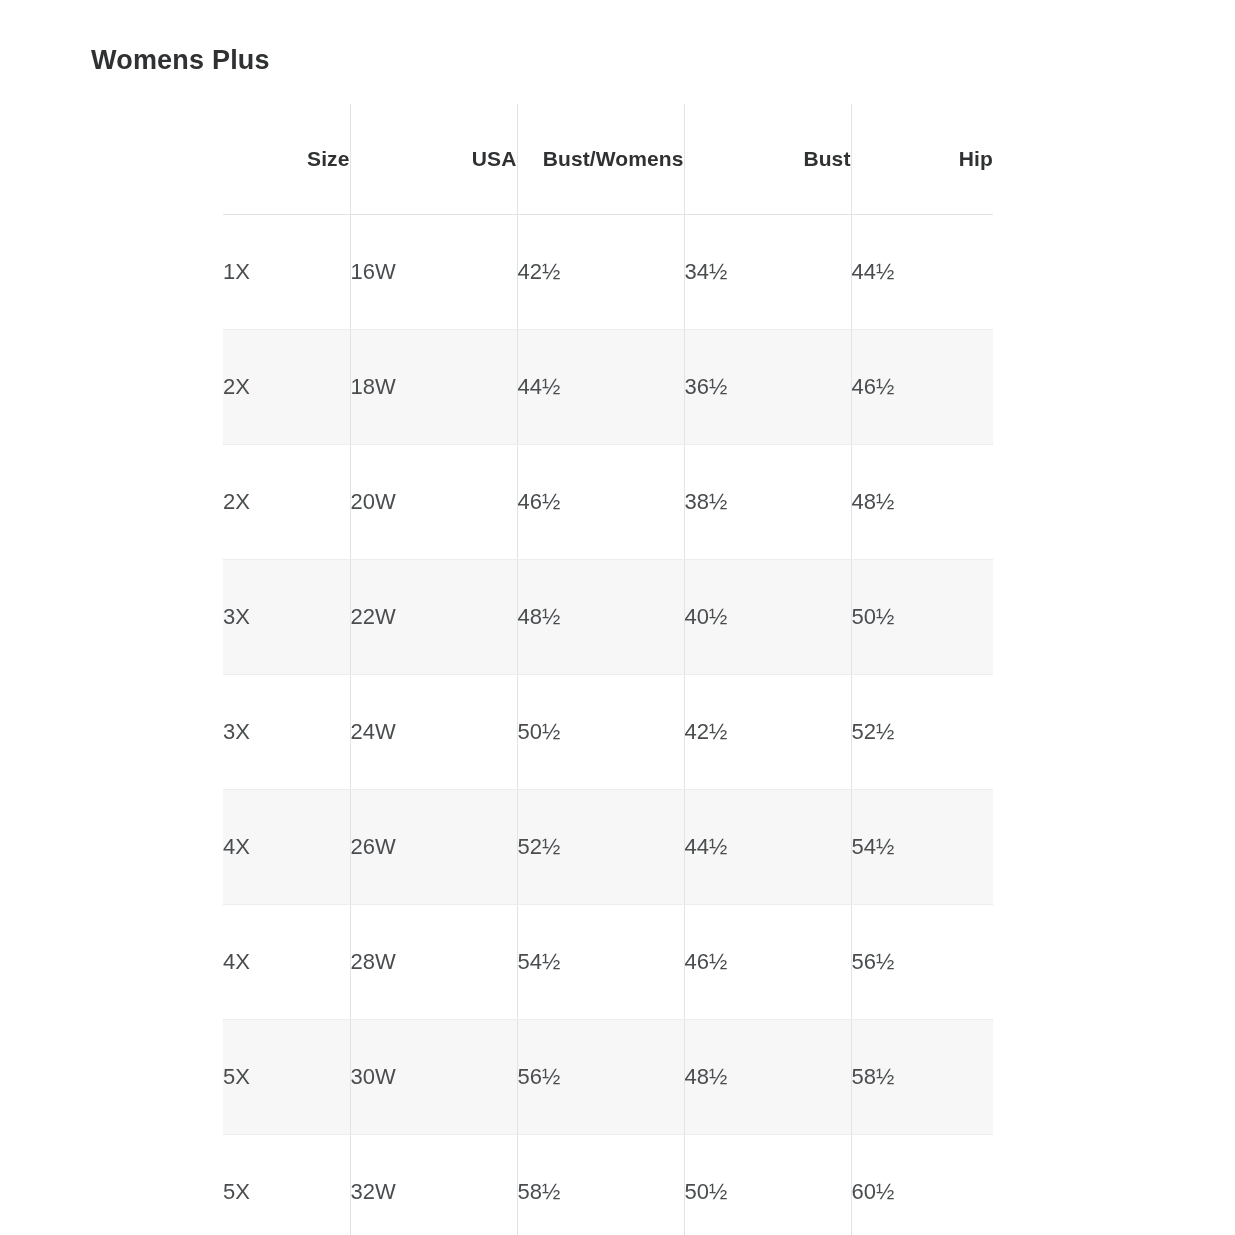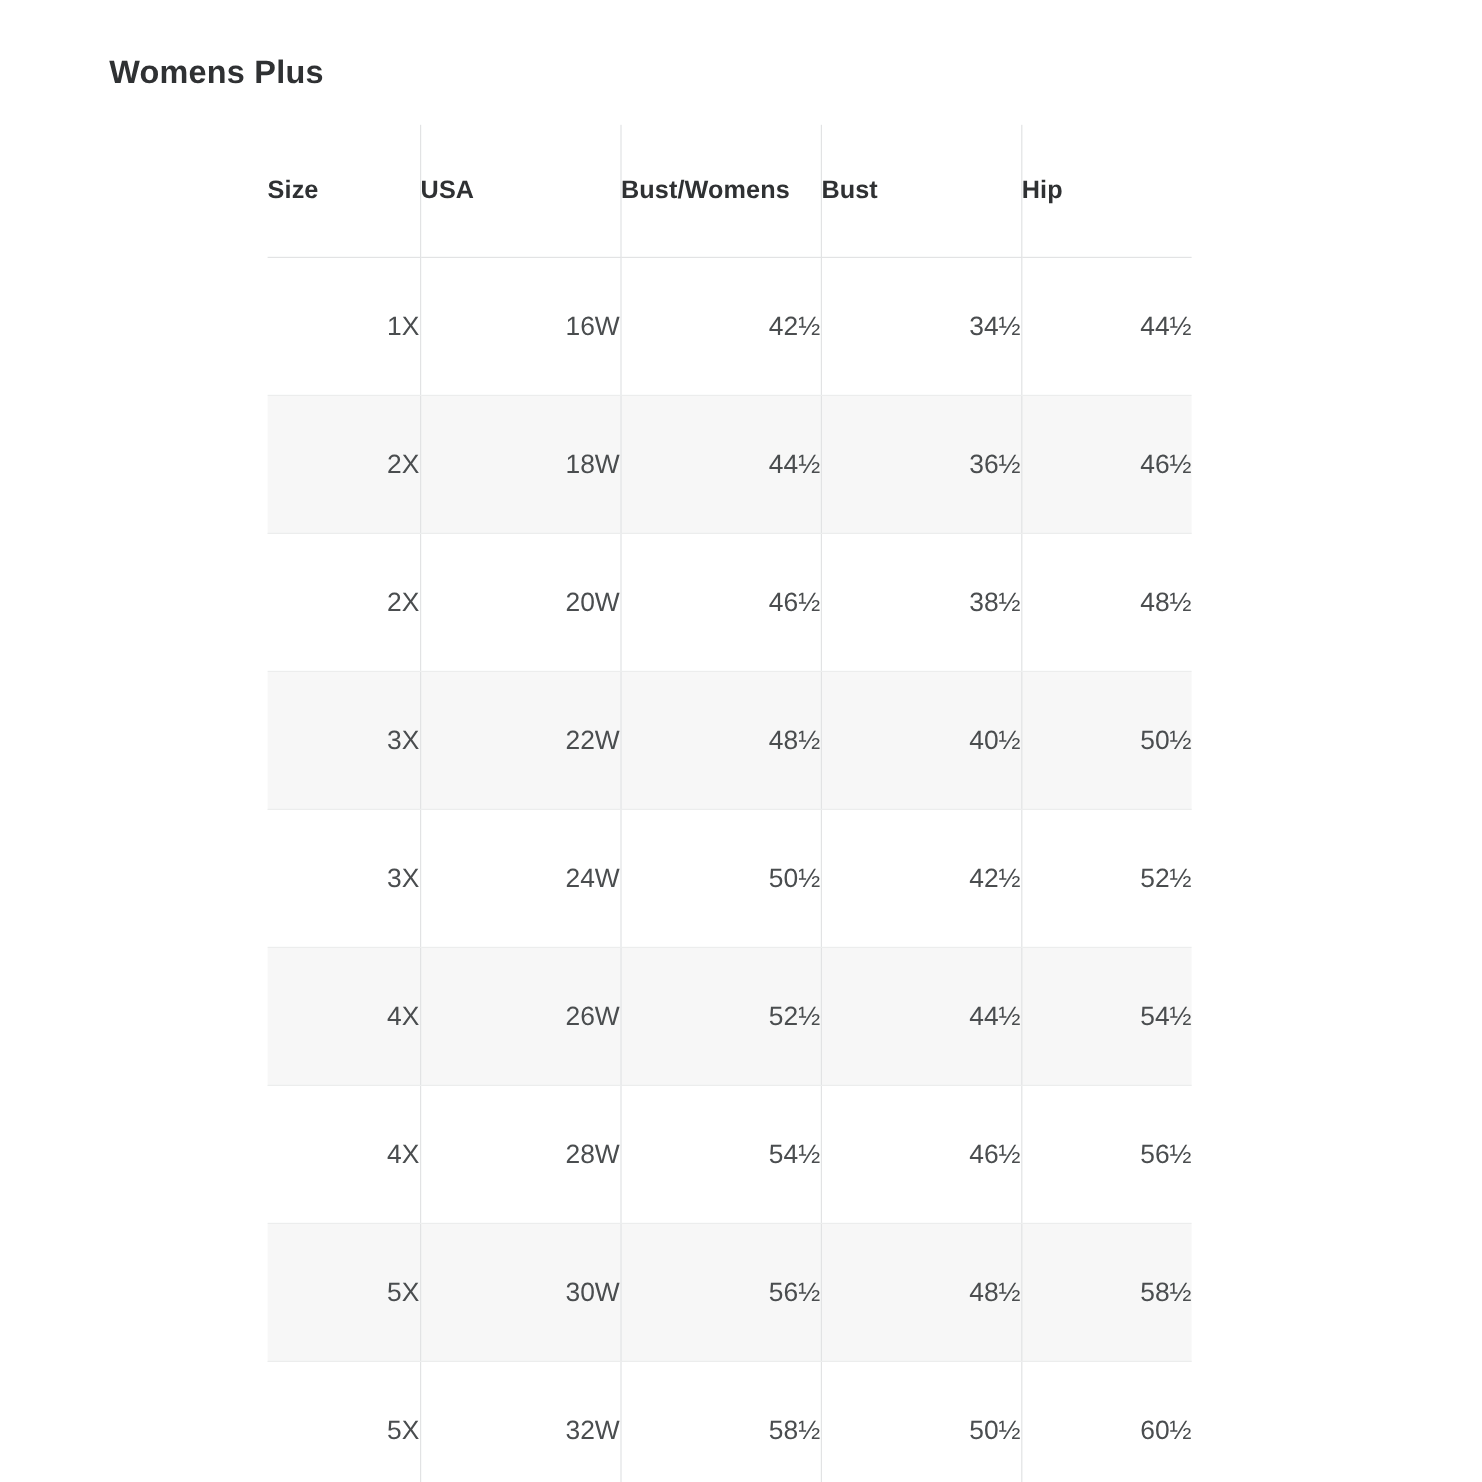--- a/index.html
+++ b/index.html
@@ -41,37 +41,37 @@
   table.size-chart col.c0 { width: 127px; }
   table.size-chart col.c1 { width: 167px; }
   table.size-chart col.c2 { width: 167px; }
   table.size-chart col.c3 { width: 167px; }
   table.size-chart col.c4 { width: 142px; }
 
   table.size-chart th {
     font-size: 21px;
     font-weight: bold;
     color: #2f3133;
-    text-align: left;
+    text-align: right;
     height: 110px;
     vertical-align: middle;
     border-right: 1px solid #e2e3e4;
     border-bottom: 1px solid #e2e3e4;
     padding: 0;
     letter-spacing: 0.1px;
   }
   table.size-chart th:last-child,
   table.size-chart td:last-child {
     border-right: none;
   }
   table.size-chart td {
     font-size: 22px;
     font-weight: normal;
     color: #4a4d4f;
-    text-align: right;
+    text-align: left;
     height: 114px;
     vertical-align: middle;
     border-right: 1px solid #e2e3e4;
     border-bottom: 1px solid #eceded;
     padding: 0;
   }
   table.size-chart tbody tr.alt td {
     background: #f7f7f7;
   }
   table.size-chart tbody tr:last-child td {

